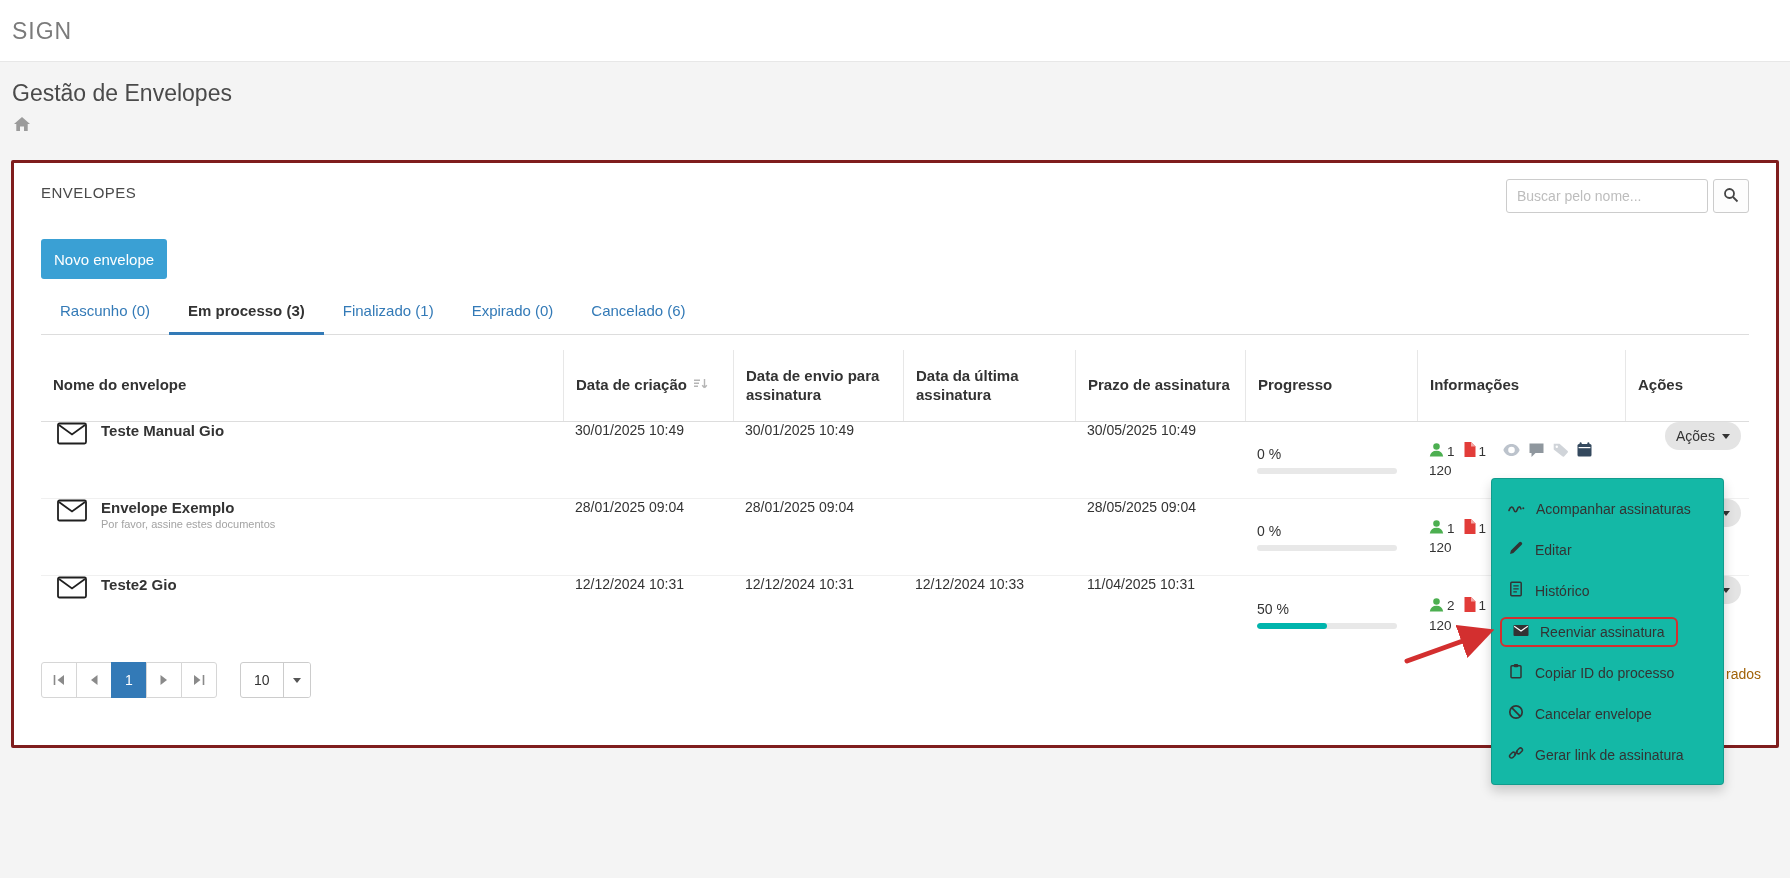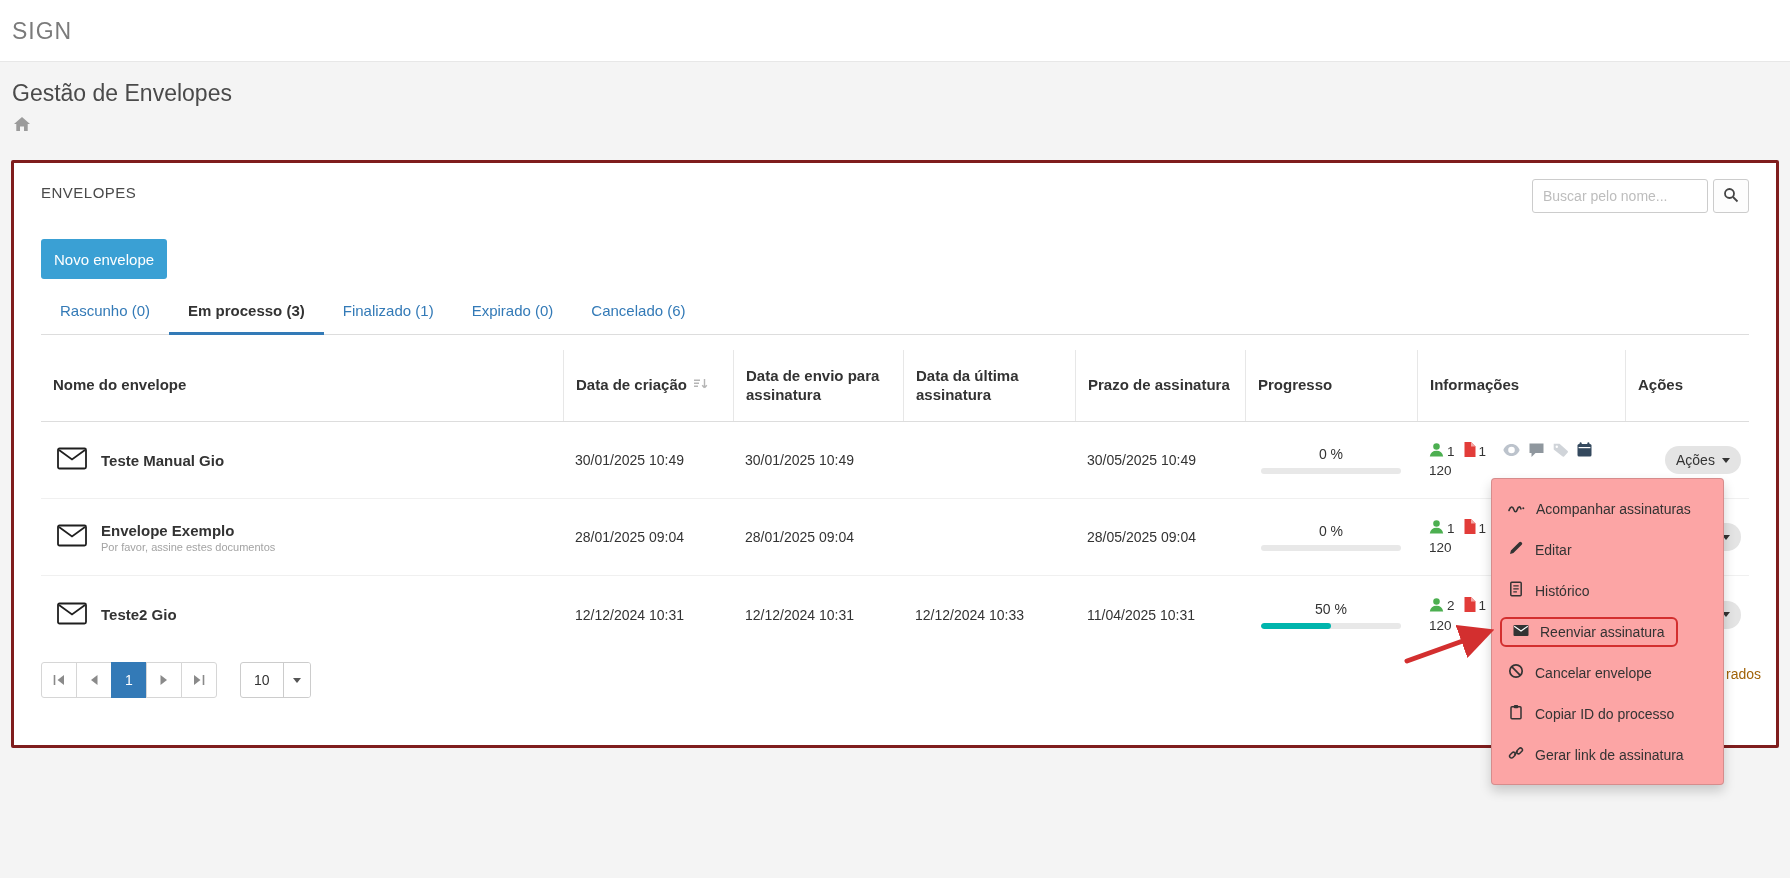--- a/index.html
+++ b/index.html
@@ -29,21 +29,21 @@
 
   
   .panel {
     position:absolute; left:11px; top:160px; width:1768px; height:588px;
     background:#fff; border:3px solid #7f1d1d; border-radius:2px;
   }
   .panel-title { position:absolute; left:27px; top:21px; font-size:15px; color:#4a4a4a; letter-spacing:.5px; }
 
   .search-group { position:absolute; right:27px; top:16px; display:flex; }
   .search-input {
-    width:176px; height:34px; padding:0 10px; border:1px solid #ccc; border-radius:3px;
+    width:202px; height:34px; padding:0 10px; border:1px solid #ccc; border-radius:3px;
     font-size:14px; color:#555; outline:none; font-family:"Liberation Sans", sans-serif;
   }
   .search-input::placeholder { color:#bdbdbd; }
   .search-btn {
     width:36px; height:34px; margin-left:5px; border:1px solid #ccc; border-radius:3px;
     background:#fdfdfd; display:flex; align-items:center; justify-content:center; cursor:pointer;
   }
 
   .btn-new {
     position:absolute; left:27px; top:76px; height:40px; padding:0 13px;
@@ -64,21 +64,21 @@
   .table { position:absolute; left:27px; right:27px; top:187px; }
   .cols { display:grid; grid-template-columns:522px 170px 170px 172px 170px 172px 208px 130px; }
   .thead { height:72px; border-bottom:1px solid #ddd; }
   .th {
     display:flex; align-items:center; gap:7px; padding:0 12px;
     font-size:15px; font-weight:700; color:#333; line-height:1.25;
   }
   .th + .th { border-left:1px solid #e7e7e7; }
   .trow { height:77px; border-bottom:1px solid #f0f0f0; }
   .trow:last-child { border-bottom:none; }
-  .td { display:flex; align-items:center; padding:0 12px; font-size:14px; color:#333; }
+  .td { display:flex; padding:0 12px; font-size:14px; color:#333; }
 
   .name-cell { padding-left:16px; gap:14px; }
   .env-name { font-size:15px; font-weight:700; }
   .env-sub { font-size:11px; color:#a3a3a3; margin-top:2px; }
   .env-sub:empty { display:none; }
 
   .progress-cell { flex-direction:column; justify-content:center; }
   .progress-label { font-size:14px; margin-bottom:6px; }
   .progress-track { width:140px; height:6px; background:#e8e8e8; border-radius:3px; overflow:hidden; }
   .progress-fill { height:100%; background:#00b5ad; border-radius:3px; width:0; }
@@ -112,21 +112,21 @@
     border:1px solid #ccc; border-radius:3px; background:#fff; overflow:hidden; cursor:pointer;
   }
   .size-value { padding:0 13px; font-size:14px; }
   .size-caret { width:27px; height:36px; border-left:1px solid #ccc; display:flex; align-items:center; justify-content:center; background:#fff; }
 
   .info-fragment { position:absolute; left:1726px; top:666px; font-size:14px; color:#a16207; }
 
   
   .dropdown {
     position:absolute; left:1491px; top:478px; width:233px; padding:9px 0;
-    background:#fca5a5; border:1px solid rgba(0,0,0,.15); border-radius:4px;
+    background:#14b8a6; border:1px solid rgba(0,0,0,.15); border-radius:4px;
     box-shadow:0 6px 12px rgba(0,0,0,.18); z-index:60;
   }
   .menu-item {
     height:41px; display:flex; align-items:center; gap:11px; padding:0 16px;
     font-size:14px; color:#333; cursor:pointer; white-space:nowrap;
   }
   .menu-item.hl-row { padding:0; }
   .hl-box {
     display:inline-flex; align-items:center; gap:11px; margin-left:8px;
     border:2px solid #d32f2f; border-radius:6px; padding:5px 11px;
@@ -457,35 +457,35 @@
             <path d="M1.2 2.2L8 7l6.8-4.8" stroke="#fff" stroke-width="1.2" fill="none"></path>
           </svg>
       </span>
       <span>Reenviar assinatura</span>
     </span>
   </div>
 
   <div class="menu-item">
     <span>
       <svg width="16" height="16" viewBox="0 0 16 16">
+          <rect x="3" y="2.8" width="10" height="12" rx="1" fill="none" stroke="#333" stroke-width="1.5"></rect>
+          <rect x="5.8" y="1" width="4.4" height="3.2" rx="1" fill="#333"></rect>
+        </svg>
+    </span>
+    <span>Copiar ID do processo</span>
+  </div>
+
+  <div class="menu-item">
+    <span>
+      <svg width="16" height="16" viewBox="0 0 16 16">
           <circle cx="8" cy="8" r="6.2" fill="none" stroke="#333" stroke-width="1.7"></circle>
           <path d="M3.7 3.7l8.6 8.6" stroke="#333" stroke-width="1.7"></path>
         </svg>
     </span>
     <span>Cancelar envelope</span>
-  </div>
-
-  <div class="menu-item">
-    <span>
-      <svg width="16" height="16" viewBox="0 0 16 16">
-          <rect x="3" y="2.8" width="10" height="12" rx="1" fill="none" stroke="#333" stroke-width="1.5"></rect>
-          <rect x="5.8" y="1" width="4.4" height="3.2" rx="1" fill="#333"></rect>
-        </svg>
-    </span>
-    <span>Copiar ID do processo</span>
   </div>
 
   <div class="menu-item">
     <span>
       <svg width="16" height="16" viewBox="0 0 16 16">
           <g stroke="#333" stroke-width="1.5" fill="none">
             <path d="M6.3 9.7l3.4-3.4"></path>
             <rect x="1.2" y="8.2" width="6.6" height="3.8" rx="1.9" transform="rotate(-45 4.5 10.1)"></rect>
             <rect x="8.2" y="4" width="6.6" height="3.8" rx="1.9" transform="rotate(-45 11.5 5.9)"></rect>
           </g>

